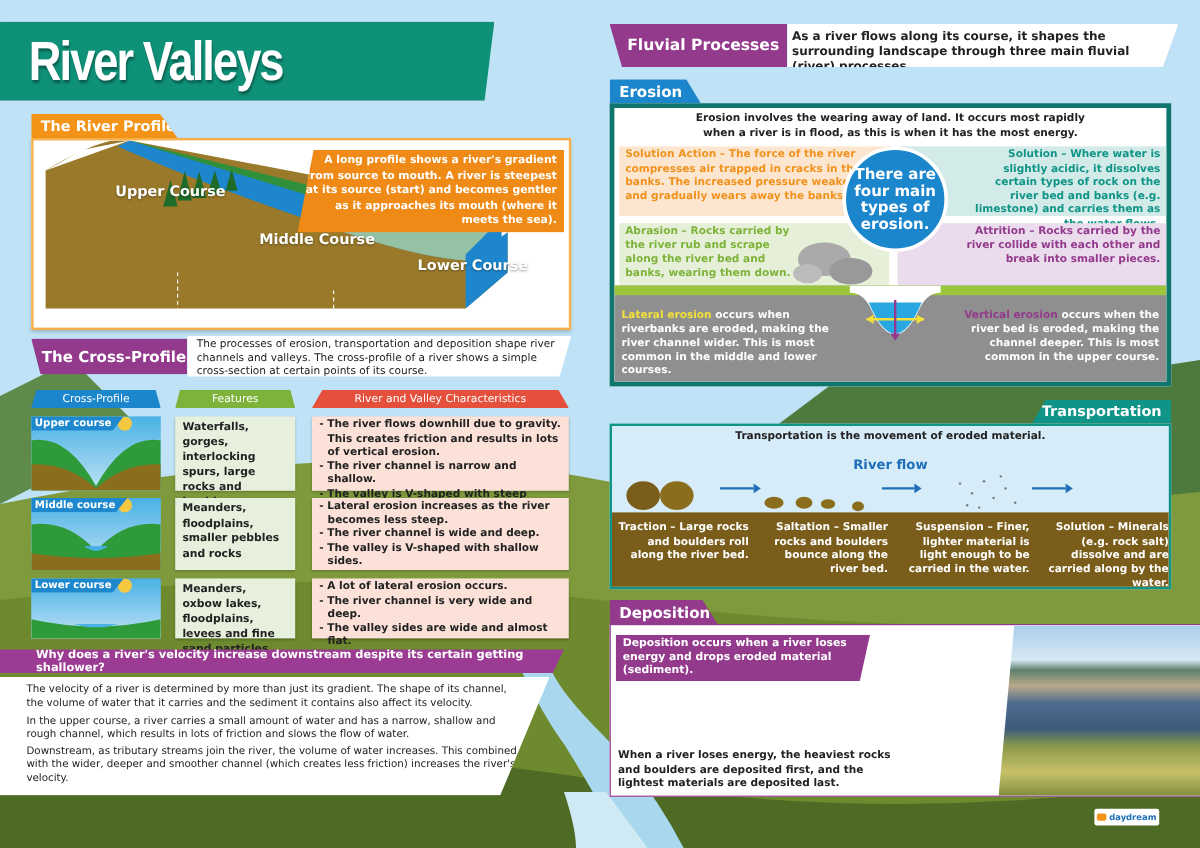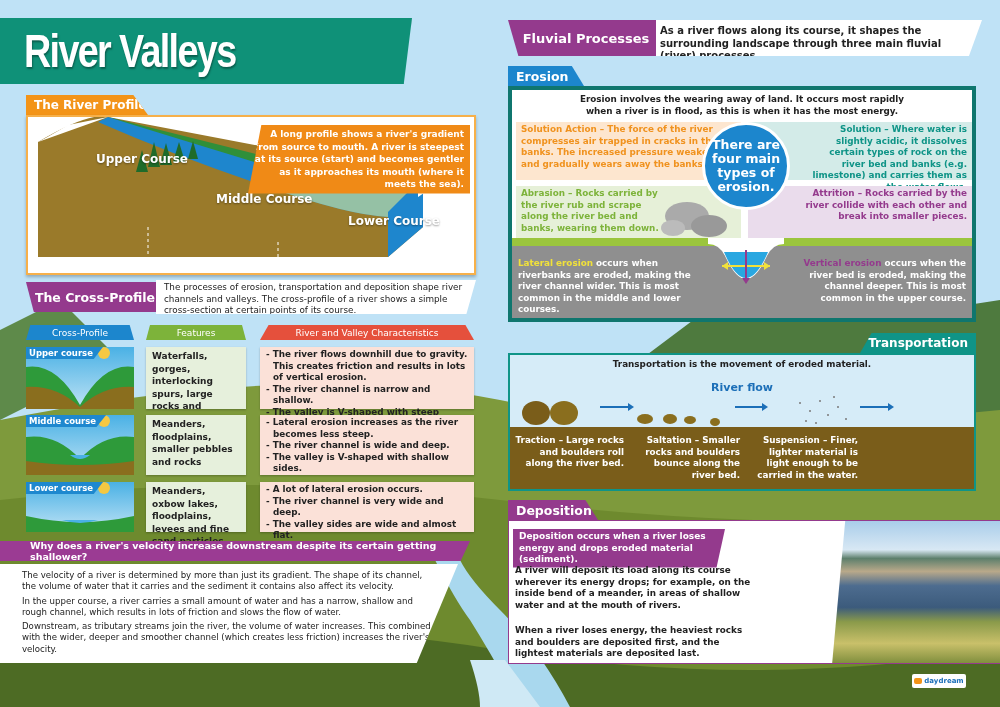--- a/index.html
+++ b/index.html
@@ -220,26 +220,26 @@
         <circle cx="306" cy="30" r="1"></circle>
         <circle cx="324" cy="4" r="1"></circle>
       </g>
     <line x1="350" y1="14" x2="378" y2="14" stroke="#1c6fb8" stroke-width="2"></line>
       <path d="M378 10 l6 4 l-6 4Z" fill="#1c6fb8"></path>
   </svg>
   <div class="tr-soil"></div>
   <div class="tr-col" style="left:2px"><span>Traction</span><span> – Large rocks and boulders roll along the river bed.</span></div>
   <div class="tr-col" style="left:118px"><span>Saltation</span><span> – Smaller rocks and boulders bounce along the river bed.</span></div>
   <div class="tr-col" style="left:236px"><span>Suspension</span><span> – Finer, lighter material is light enough to be carried in the water.</span></div>
+  <div class="tr-col" style="left:352px"><span>Solution</span><span> – Minerals (e.g. rock salt) dissolve and are carried along by the water.</span></div>
 </div>
 
 <div class="abs tag dep-tag">Deposition</div>
 <div class="abs dep-box">
   <div class="dep-hl">Deposition occurs when a river loses energy and drops eroded material (sediment).</div>
-  <div class="dep-p" style="top:44px">A river will deposit its load along its course wherever its energy drops; for example, on the inside bend of a meander, in areas of shallow water and at the mouth of rivers.</div>
   <div class="dep-p" style="top:104px">When a river loses energy, the heaviest rocks and boulders are deposited first, and the lightest materials are deposited last.</div>
   <div class="dep-photo"></div>
 </div>
 
 <div class="abs logo">
   <span style="width:8px;height:6px;background:#f39418;border-radius:2px;display:inline-block"></span>
   <span>daydream</span>
 </div>
 
 </body></html>

